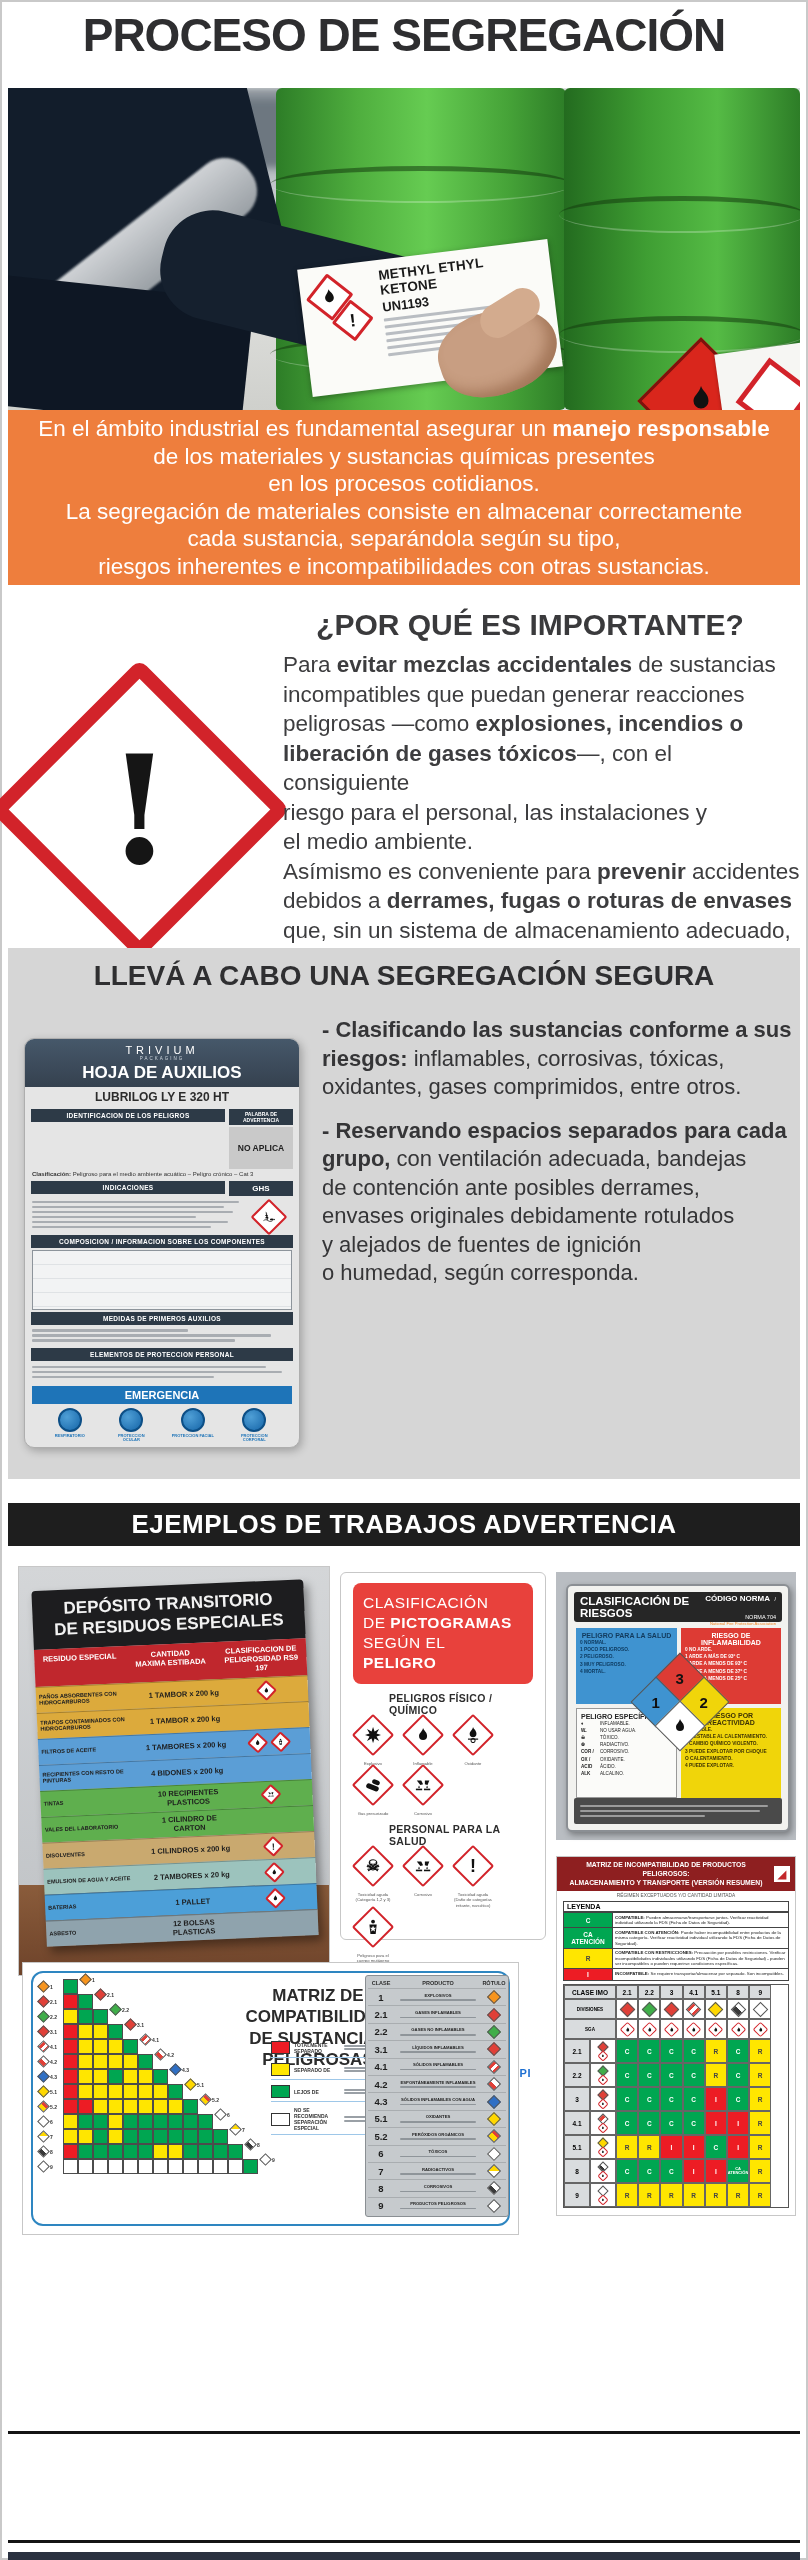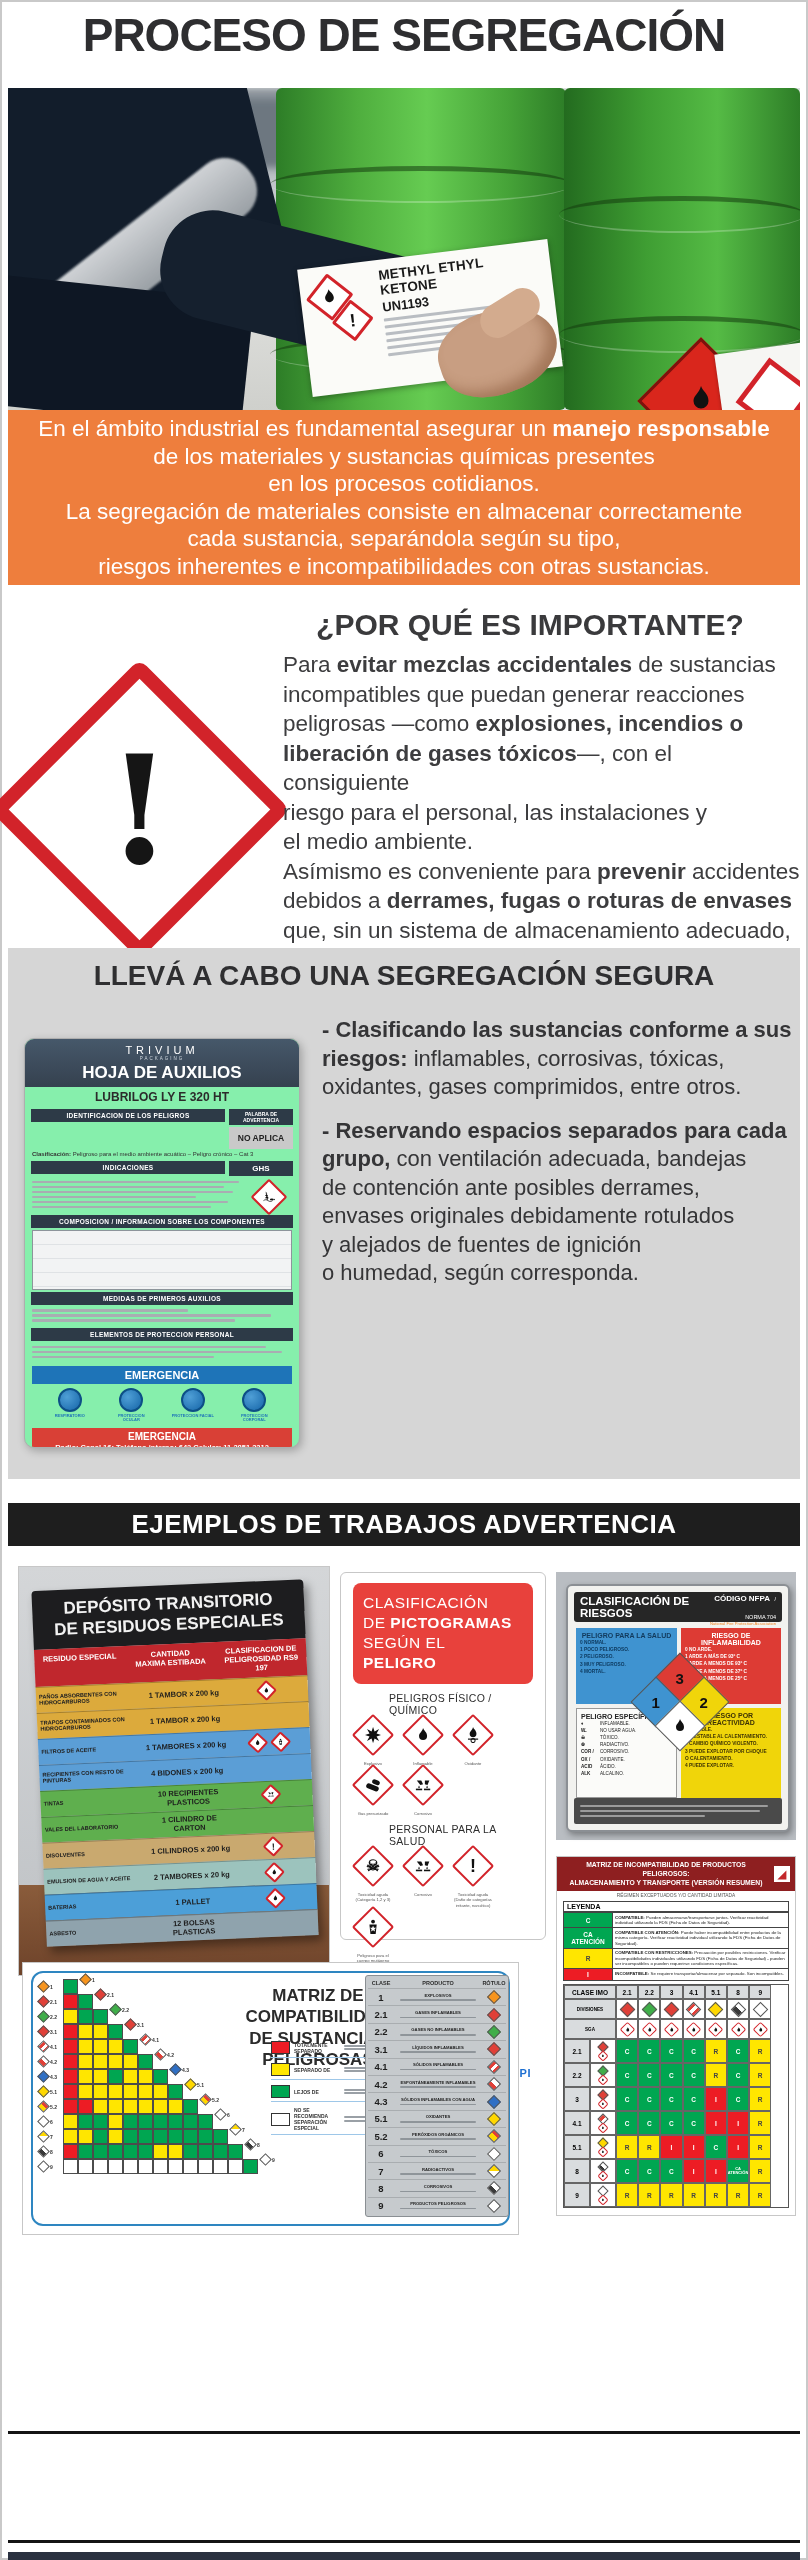--- a/index.html
+++ b/index.html
@@ -75,33 +75,33 @@
   #why-p{top:650px;left:283px;width:517px;font-size:22.5px;line-height:29.5px;color:#3d3d3f;
          margin:0;white-space:pre-line;}
 
   
   #graysec{left:8px;top:948px;width:792px;height:531px;background:#d6d6d6;}
   #safe-h{top:960px;left:0;width:808px;text-align:center;font-size:28px;font-weight:700;color:#2f2f31;margin:0;}
   #bullets{top:1016px;left:322px;width:478px;}
   #bullets p{margin:0 0 15px 0;font-size:22px;line-height:28.5px;color:#353537;white-space:pre-line;}
 
   
-  #sheet{left:24px;top:1038px;width:274px;height:408px;background:#86efac;border:1px solid #aeaeae;
+  #sheet{left:24px;top:1038px;width:274px;height:408px;background:#e5e5e5;border:1px solid #aeaeae;
      border-radius:10px;box-shadow:2px 3px 8px rgba(0,0,0,.25);overflow:hidden;font-size:6px;color:#333;}
   .sh-head{background:linear-gradient(180deg,#46586a,#35414f);color:#fff;text-align:center;padding:5px 0 4px;}
   .sh-brand{font-size:11px;letter-spacing:4px;font-weight:400;}
   .sh-brandsub{font-size:4.5px;letter-spacing:2px;color:#cfd6dd;}
   .sh-title{font-size:17px;font-weight:700;margin-top:2px;}
   .sh-prod{text-align:center;font-size:12px;font-weight:700;color:#2b2b2b;padding:3px 0;}
   .sh-row{display:flex;gap:4px;padding:0 6px;margin-top:2px;align-items:flex-start;}
   .sh-bar{flex:1;background:#2d3a47;color:#fff;font-size:6.5px;font-weight:700;text-align:center;
      padding:3px 0;letter-spacing:.3px;}
   .sh-side{width:64px;text-align:center;}
   .adv-l{background:#2d3a47;color:#fff;font-size:5px;font-weight:700;padding:2px 1px;}
-  .adv-v{background:#c9c9c9;color:#222;font-size:8.5px;font-weight:700;padding:6px 0;margin-top:2px;}
+  .adv-v{background:#c9c9c9;color:#222;font-size:8.5px;font-weight:700;padding:16px 0;margin-top:2px;}
   .ghsbox{background:#2d3a47;color:#fff;font-size:8px;font-weight:700;padding:3px 0;}
   .sh-body{padding:2px 7px;}
   .sh-cl{font-size:6px;}
   .shp{height:2.5px;background:#a9adb2;border-radius:1px;margin:2.5px 0;}
   .sh-flex{display:flex;gap:6px;}
   .sh-table{border:1px solid #8d949b;margin:2px 7px;height:58px;
      background:repeating-linear-gradient(180deg,#f2f3f4 0 13px,#dfe2e5 13px 14px);}
   .emer-blue{background:#1e74b8;color:#fff;text-align:center;font-size:11px;font-weight:700;
      margin:3px 7px 0;padding:3px 0;}
   #ppe{display:flex;justify-content:space-around;padding:4px 14px 2px;}
@@ -139,21 +139,21 @@
   #depo-cols div{flex:1;font-size:7.5px;font-weight:700;text-align:center;padding:5px 2px;white-space:pre-line;}
   .depo-row{display:flex;align-items:center;height:25px;border-top:1px solid rgba(0,0,0,.25);}
   .depo-name{flex:1.25;font-size:5.6px;font-weight:700;color:#222;padding-left:3px;}
   .depo-qty{flex:1;font-size:7.5px;font-weight:700;color:#1d1d1d;text-align:center;}
   .depo-ico{flex:1;display:flex;justify-content:center;gap:8px;align-items:center;}
 
   
   #cardB{left:340px;top:1572px;width:206px;height:368px;border-radius:6px;}
   #pictB-head{margin:10px 12px 8px;background:#e8413c;border-radius:8px;color:#fff;
      padding:10px 10px;font-size:15.5px;line-height:1.3;white-space:pre-line;letter-spacing:.5px;}
-  .pict-g-title{font-size:10.5px;font-weight:400;color:#2d2d2d;margin:7px 12px 4px;letter-spacing:.3px;padding-left:36px;}
+  .pict-g-title{font-size:10.5px;font-weight:700;color:#2d2d2d;margin:7px 12px 4px;letter-spacing:.3px;padding-left:36px;}
   .pict-items{display:flex;flex-wrap:wrap;gap:4px 10px;margin:2px 12px;}
   .pict-it{width:40px;text-align:center;}
   .pict-it .lab{font-size:4.2px;color:#555;margin-top:7px;line-height:1.25;}
   #pictB-foot{display:flex;align-items:center;justify-content:space-between;margin:8px 14px 0;}
   .logo-oval{width:34px;height:16px;border-radius:50%;border:2px solid #1d7a3a;background:#e9f4ec;
      display:flex;align-items:center;justify-content:center;font-size:4px;color:#1d7a3a;font-weight:700;}
   .mahpi{color:#1d6fd1;font-weight:700;font-size:11px;letter-spacing:.5px;}
 
   
   #cardC{left:556px;top:1572px;width:240px;height:268px;background:#b9bdc2;border:none;}
@@ -696,21 +696,21 @@
       <span class="logo-oval"></span>
       <span class="mahpi">MAHPI</span>
     </div>
   </div>
 
   <div id="cardC" class="card">
     <div id="nfpa">
       <div id="nfpa-head">
         <span id="nfpa-title">CLASIFICACIÓN DE RIESGOS</span>
         <span id="nfpa-code">
-          <span class="c1">CÓDIGO NFPA</span>
+          <span class="c1">CÓDIGO NORMA</span>
           <span class="c2">/ NORMA 704</span>
           <div class="c3">National Fire Protection Association</div>
         </span>
       </div>
       <div class="quad" id="q-salud">
         <div class="qt">PELIGRO PARA LA SALUD</div>
         <div class="qlist">
             <div>0 NORMAL.</div>
             <div>1 POCO PELIGROSO.</div>
             <div>2 PELIGROSO.</div>

